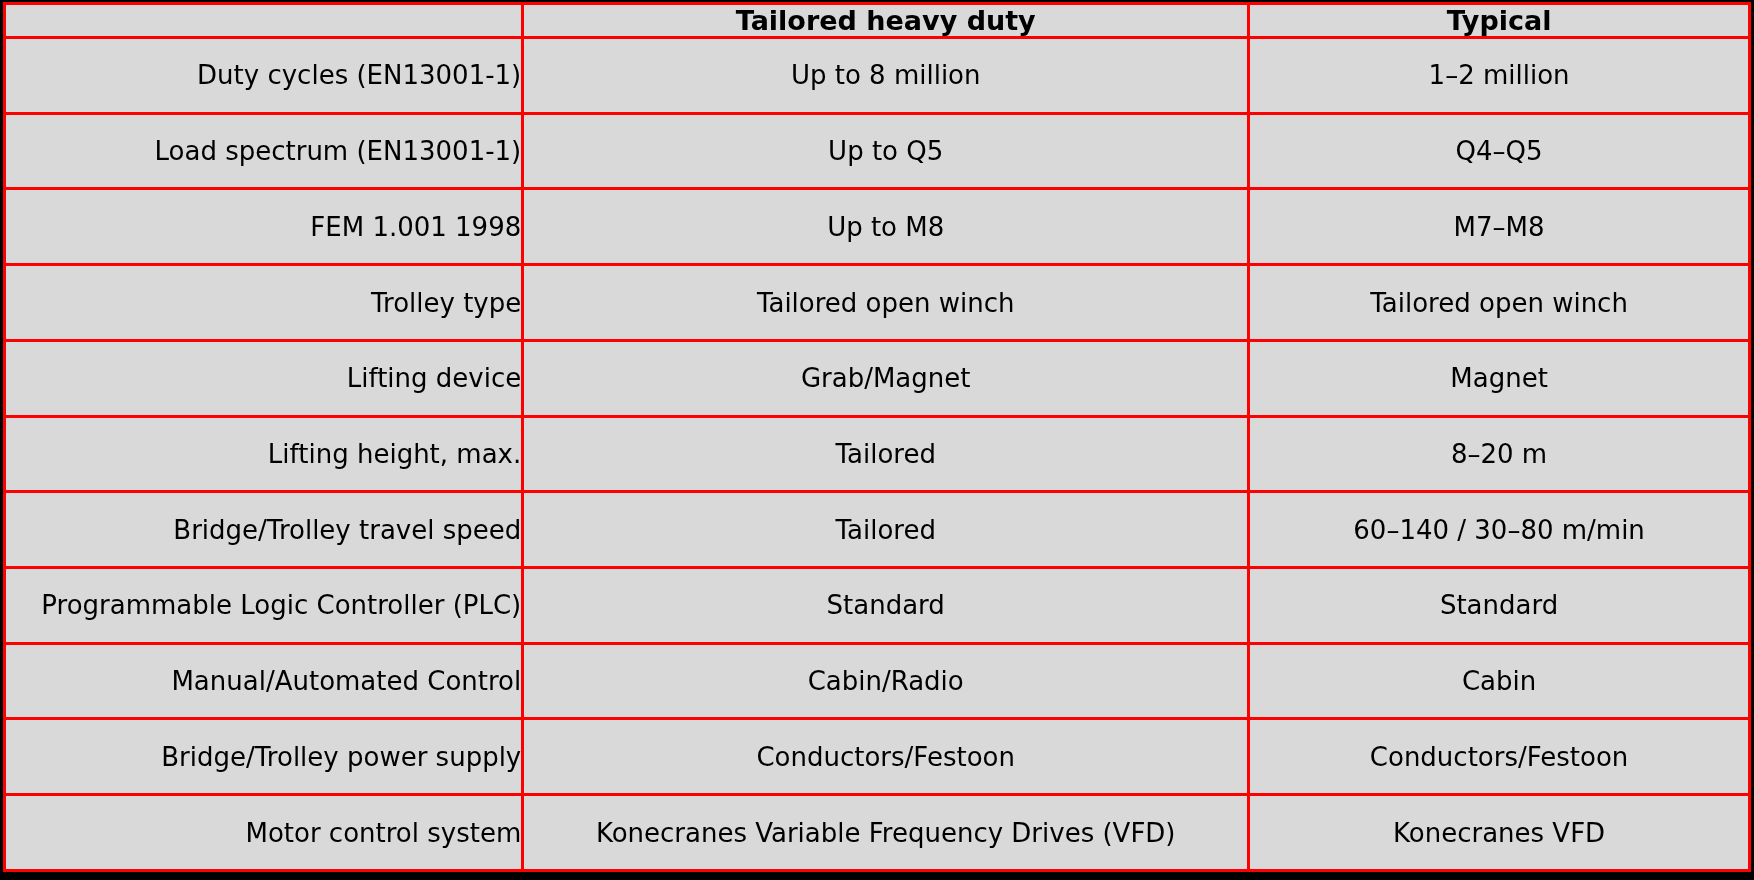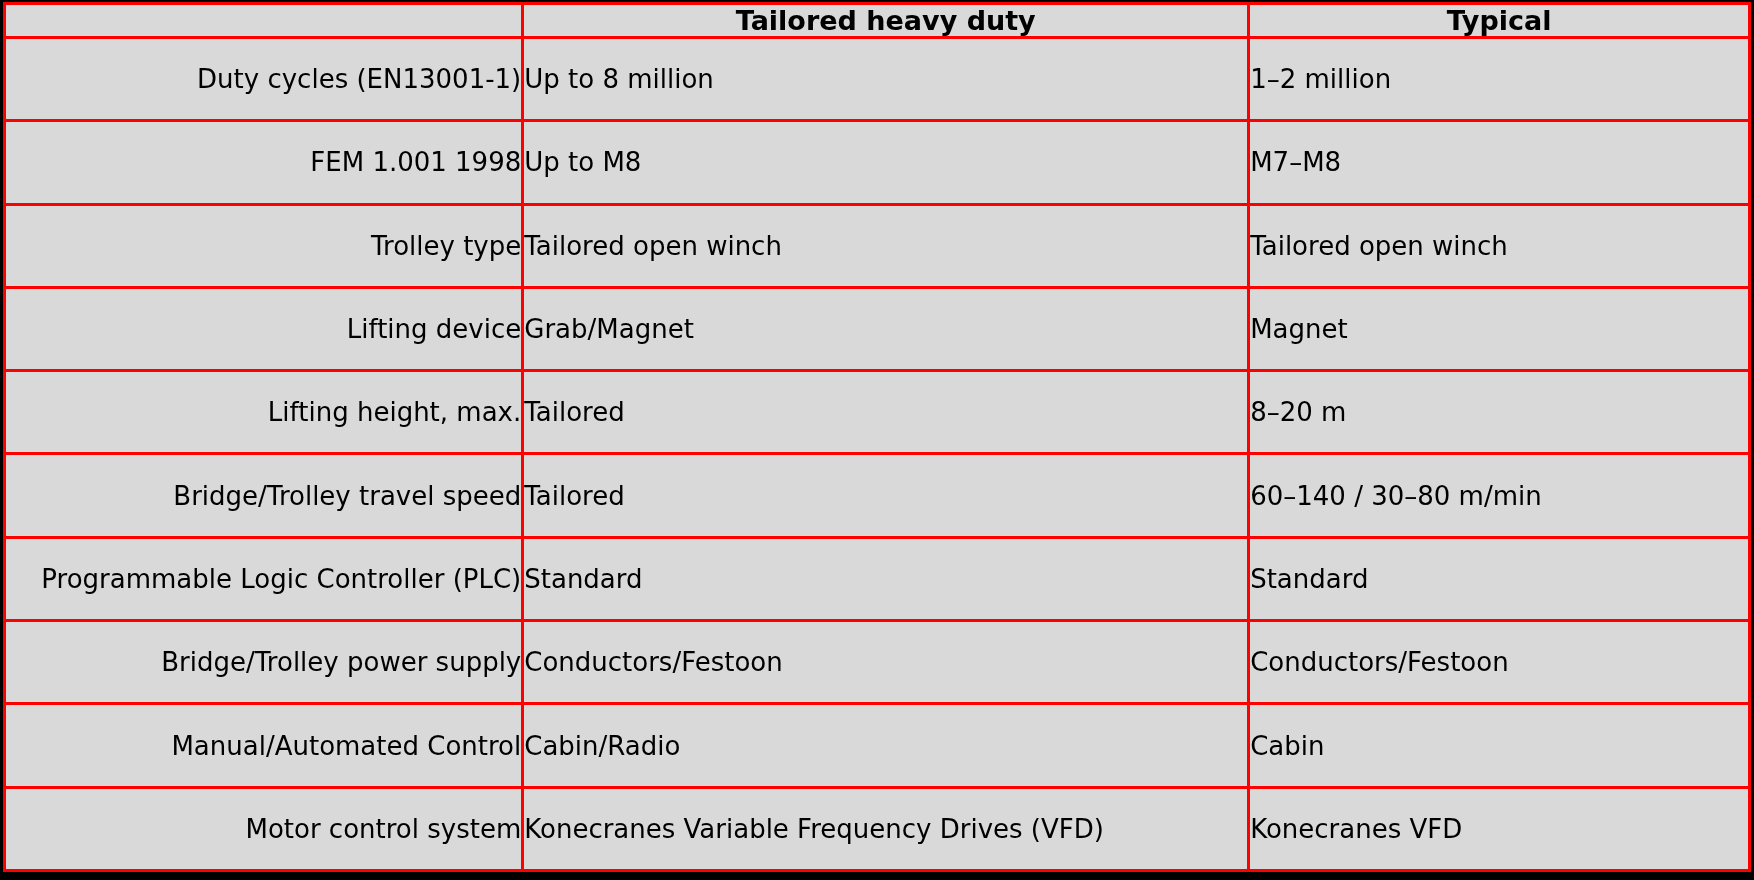--- a/index.html
+++ b/index.html
@@ -37,20 +37,21 @@
     font-weight: bold;
     font-size: 27px;
     text-align: center;
     margin-top: 40px;
   }
   td.label-cell {
     text-align: right;
     padding-left: 11px;
   }
   td.value-cell {
+    text-align: center;
   }
   col.c1 { width: 29.7%; }
   col.c2 { width: 41.6%; }
   col.c3 { width: 28.7%; }
 </style>
 </head>
 <body>
 
 <div class="canvas">
   <table class="specs">
@@ -64,20 +65,25 @@
         <th></th>
         <th>Tailored heavy duty</th>
         <th>Typical</th>
       </tr>
     </thead>
     <tbody>
       <tr>
         <td class="label-cell">Duty cycles (EN13001-1)</td>
         <td class="value-cell">Up to 8 million</td>
         <td class="value-cell">1–2 million</td>
+      </tr>
+      <tr>
+        <td class="label-cell">Load spectrum (EN13001-1)</td>
+        <td class="value-cell">Up to Q5</td>
+        <td class="value-cell">Q4–Q5</td>
       </tr>
       <tr>
         <td class="label-cell">FEM 1.001 1998</td>
         <td class="value-cell">Up to M8</td>
         <td class="value-cell">M7–M8</td>
       </tr>
       <tr>
         <td class="label-cell">Trolley type</td>
         <td class="value-cell">Tailored open winch</td>
         <td class="value-cell">Tailored open winch</td>
@@ -96,28 +102,28 @@
         <td class="label-cell">Bridge/Trolley travel speed</td>
         <td class="value-cell">Tailored</td>
         <td class="value-cell">60–140 / 30–80 m/min</td>
       </tr>
       <tr>
         <td class="label-cell">Programmable Logic Controller (PLC)</td>
         <td class="value-cell">Standard</td>
         <td class="value-cell">Standard</td>
       </tr>
       <tr>
+        <td class="label-cell">Manual/Automated Control</td>
+        <td class="value-cell">Cabin/Radio</td>
+        <td class="value-cell">Cabin</td>
+      </tr>
+      <tr>
         <td class="label-cell">Bridge/Trolley power supply</td>
         <td class="value-cell">Conductors/Festoon</td>
         <td class="value-cell">Conductors/Festoon</td>
-      </tr>
-      <tr>
-        <td class="label-cell">Manual/Automated Control</td>
-        <td class="value-cell">Cabin/Radio</td>
-        <td class="value-cell">Cabin</td>
       </tr>
       <tr>
         <td class="label-cell">Motor control system</td>
         <td class="value-cell">Konecranes Variable Frequency Drives (VFD)</td>
         <td class="value-cell">Konecranes VFD</td>
       </tr>
     </tbody>
   </table>
 </div>
 

